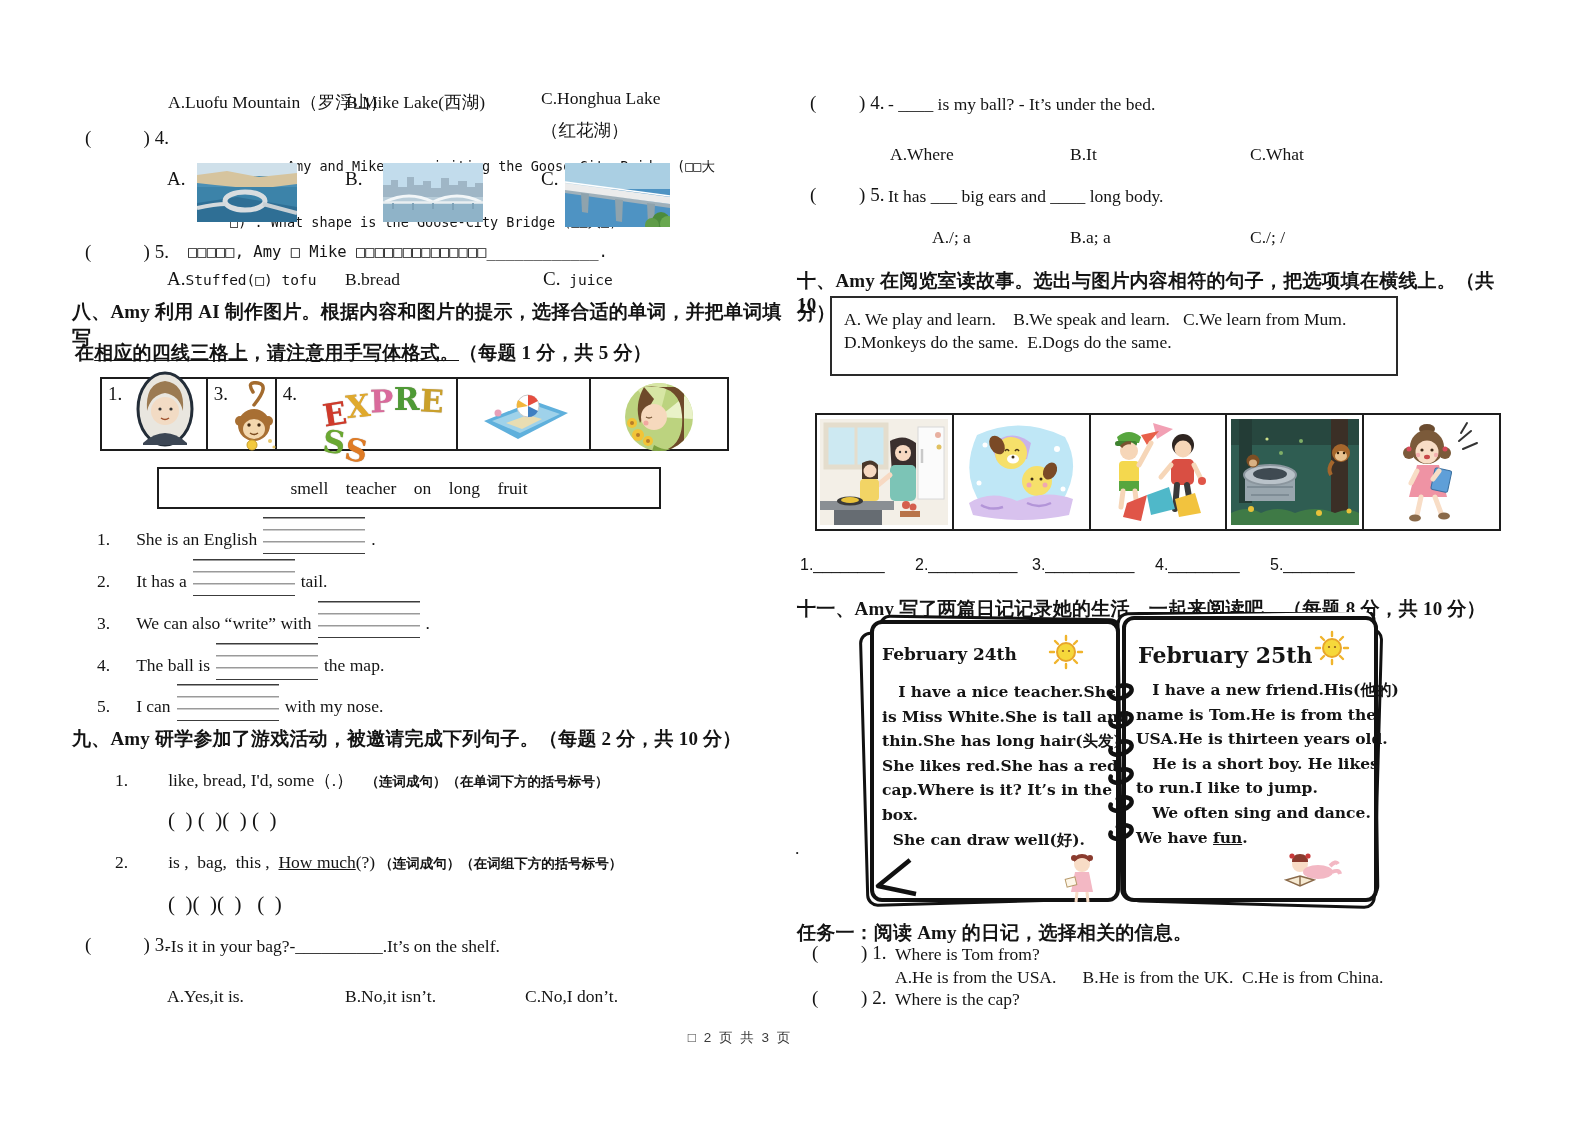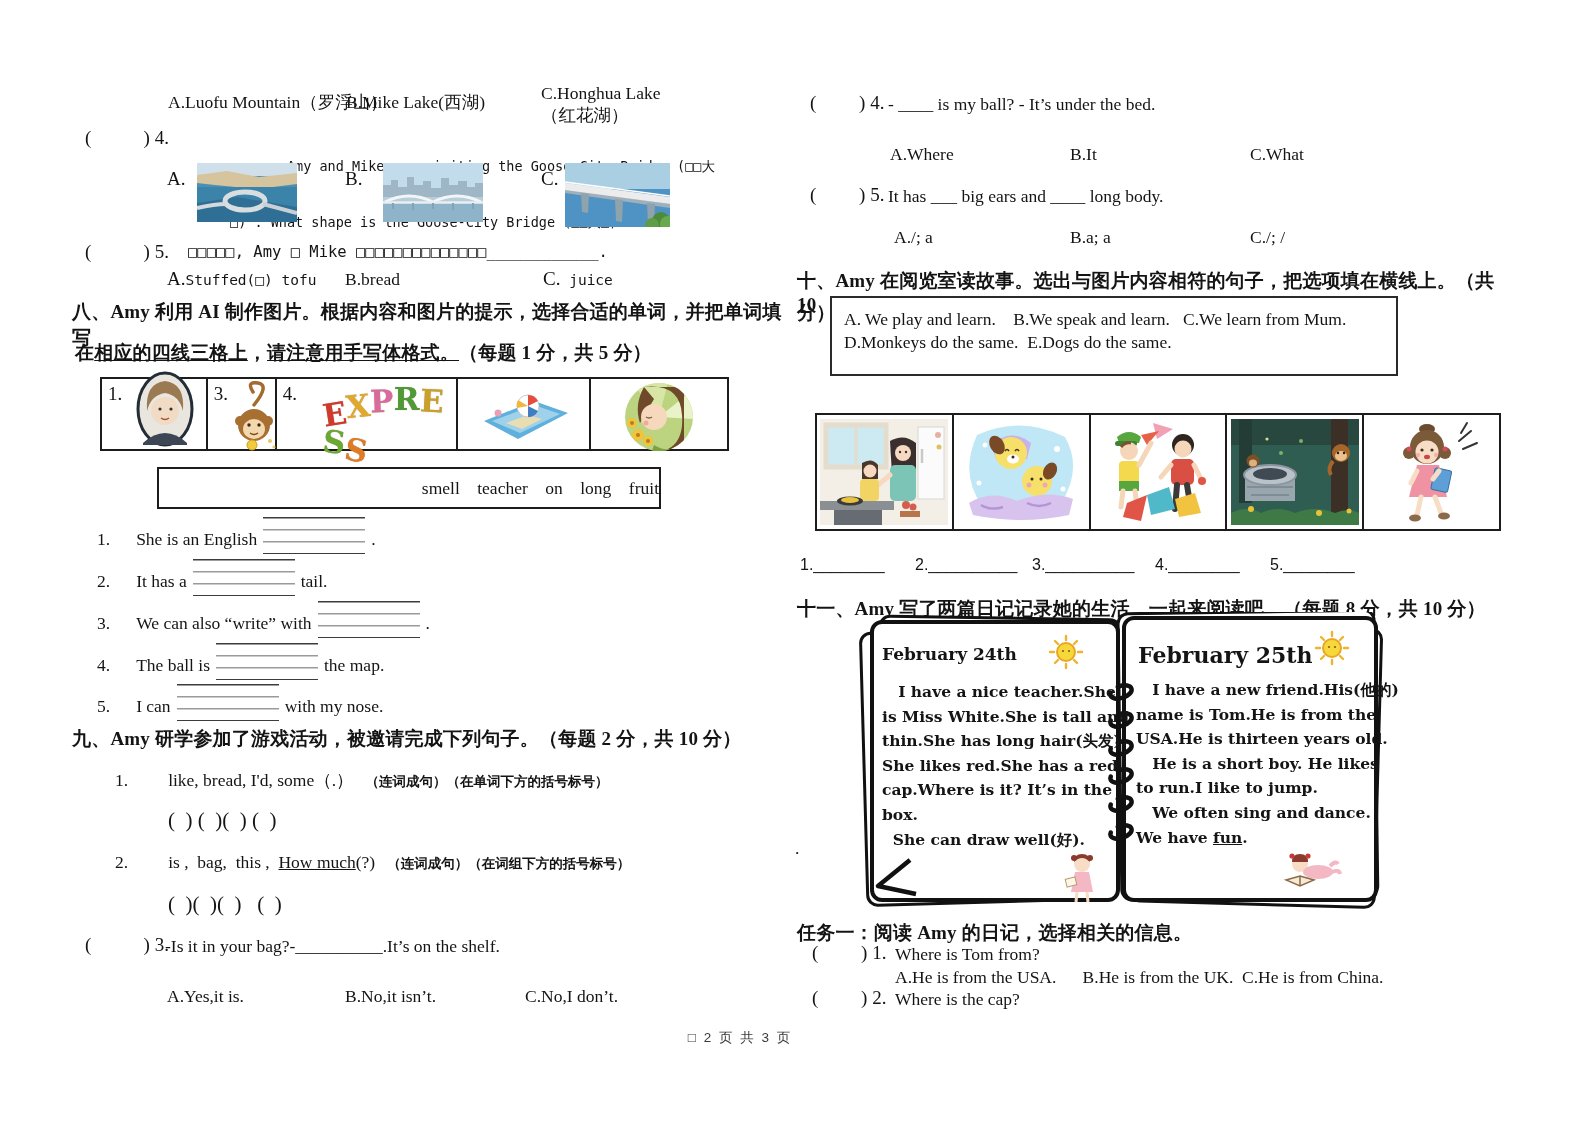--- a/index.html
+++ b/index.html
@@ -33,38 +33,38 @@
   .exp span{display:inline-block;font-weight:700;font-size:31px;
      font-family:"DejaVu Serif",serif;text-shadow:0 0 1px rgba(60,30,0,.45);}
   .exp span:nth-child(1){transform:translateY(9px) rotate(-9deg);}
   .exp span:nth-child(2){transform:translateY(1px) rotate(-6deg);}
   .exp span:nth-child(3){transform:translateY(-4px) rotate(-2deg);}
   .exp span:nth-child(4){transform:translateY(-6px) rotate(0deg);}
   .exp span:nth-child(5){transform:translateY(-4px) rotate(3deg);}
   .exp span:nth-child(6){transform:translateY(1px) rotate(7deg);}
   .exp span:nth-child(7){transform:translateY(9px) rotate(10deg);}
   
-  .bank{border:2px solid #1c1c1c;width:500px;height:38px;display:flex;align-items:center;justify-content:flex-end;}
+  .bank{border:2px solid #1c1c1c;width:500px;height:38px;display:flex;align-items:center;justify-content:center;}
   
   .strip{display:flex;border:2px solid #1c1c1c;height:114px;}
   .strip .cell{border-right:2px solid #1c1c1c;flex:1;display:flex;align-items:center;justify-content:center;background:#fff;}
   .strip .cell:last-child{border-right:none;}
   .optbox{border:2px solid #2a2a2a;width:568px;height:80px;padding:10px 0 0 12px;box-sizing:border-box;
           font-size:17.5px;line-height:23px;}
   .diaryline{line-height:24.6px;}
   .dtext{font-family:"DejaVu Serif",serif;font-weight:700;font-size:15.5px;white-space:pre;}
 </style>
 </head>
 <body>
 
 <div class="page">
 
   <span class="abs ser f17" style="left:168px;top:90px">A.Luofu Mountain（罗浮山）</span>
   <span class="abs ser f17" style="left:346px;top:90px">B.Mike Lake(西湖)</span>
-  <span class="abs ser f17" style="left:541px;top:82px;width:152px;line-height:22px">C.Honghua Lake（红花湖）</span>
+  <span class="abs ser f17" style="left:541px;top:82px;width:152px;line-height:32px">C.Honghua Lake（红花湖）</span>
 
   <span class="abs ser f19 pre" style="left:85px;top:127px">(           ) 4.</span>
   <div class="abs mono pre" style="left:230px;top:120px;font-size:13.5px;line-height:18.5px">
     <div>□□□□□, Amy and Mike are visiting the Goose-City Bridge (□□大</div>
     <div>□) . What shape is the Goose-City Bridge (□□大□) ?</div>
   </div>
   <span class="abs ser f19" style="left:167px;top:168px">A.</span>
   <span class="abs ser f19" style="left:345px;top:168px">B.</span>
   <span class="abs ser f19" style="left:541px;top:168px">C.</span>
 
@@ -219,21 +219,21 @@
   <div class="abs cn title" style="left:72px;top:726px;width:710px">九、Amy 研学参加了游戏活动，被邀请完成下列句子。（每题 2 分，共 10 分）</div>
   <div class="abs" style="left:115px;top:768px">
     <span class="ser f17">1.</span>
     <span class="ser f17" style="margin-left:36px">like, bread, I'd, some（.）</span>
     <span class="note" style="margin-left:8px">（连词成句）（在单词下方的括号标号）</span>
   </div>
   <div class="abs ser parens pre" style="left:168px;top:808px">(  ) (  )(  ) (  )</div>
   <div class="abs" style="left:115px;top:852px">
     <span class="ser f17">2.</span>
     <span class="ser f17 pre" style="margin-left:36px">is ,  bag,  this ,  </span><u class="hv ser f17">How much</u><span class="ser f17">(?)</span>
-    <span class="note" style="margin-left:8px">（连词成句）（在词组下方的括号标号）</span>
+    <span class="note" style="margin-left:0">（连词成句）（在词组下方的括号标号）</span>
   </div>
   <div class="abs ser parens pre" style="left:168px;top:892px">(  )(  )(  )   (  )</div>
 
   <span class="abs ser f19 pre" style="left:85px;top:934px">(           ) 3.</span>
   <span class="abs ser f17" style="left:165px;top:936px">-Is it in your bag?-__________.It’s on the shelf.</span>
   <span class="abs ser f17" style="left:167px;top:986px">A.Yes,it is.</span>
   <span class="abs ser f17" style="left:345px;top:986px">B.No,it isn’t.</span>
   <span class="abs ser f17" style="left:525px;top:986px">C.No,I don’t.</span>
 
   <div class="abs" style="left:0;top:1028px;width:1480px;text-align:center">
@@ -241,21 +241,21 @@
   </div>
 
   <span class="abs ser f19 pre" style="left:810px;top:92px">(         ) 4.</span>
   <span class="abs ser f17" style="left:888px;top:94px">- ____ is my ball?  - It’s under the bed.</span>
   <span class="abs ser f17" style="left:890px;top:144px">A.Where</span>
   <span class="abs ser f17" style="left:1070px;top:144px">B.It</span>
   <span class="abs ser f17" style="left:1250px;top:144px">C.What</span>
 
   <span class="abs ser f19 pre" style="left:810px;top:184px">(         ) 5.</span>
   <span class="abs ser f17" style="left:888px;top:186px">It has ___ big ears and ____ long body.</span>
-  <span class="abs ser f17" style="left:894px;top:227px">A./; a</span>
+  <span class="abs ser f17" style="left:932px;top:227px">A./; a</span>
   <span class="abs ser f17" style="left:1070px;top:227px">B.a; a</span>
   <span class="abs ser f17" style="left:1250px;top:227px">C./; /</span>
 
   <div class="abs cn title" style="left:797px;top:268px;width:706px">十、Amy 在阅览室读故事。选出与图片内容相符的句子，把选项填在横线上。（共 10</div>
   <div class="abs cn title" style="left:797px;top:300px">分）</div>
   <div class="abs optbox" style="left:830px;top:296px">
     <div class="ser pre">A. We play and learn.    B.We speak and learn.   C.We learn from Mum.</div>
     <div class="ser pre">D.Monkeys do the same.  E.Dogs do the same.</div>
   </div>
 

